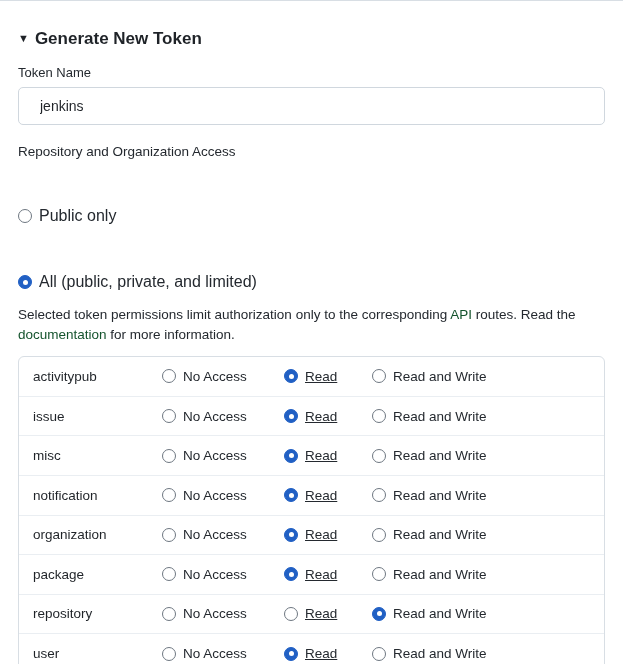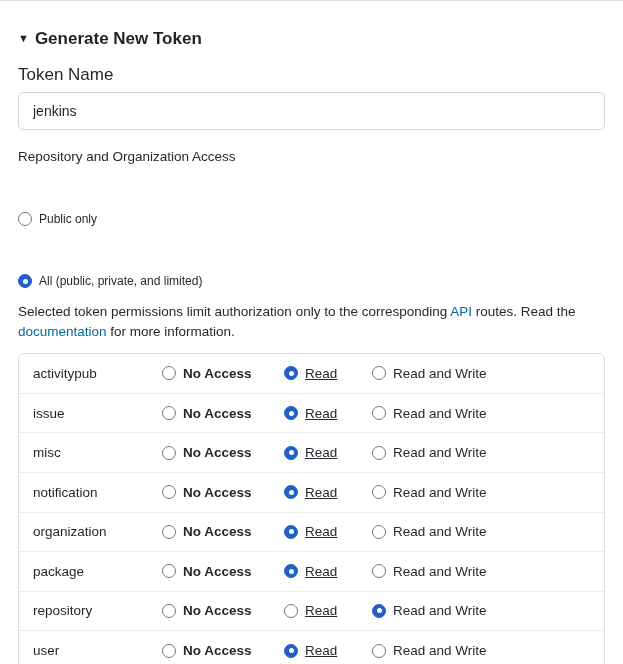--- a/index.html
+++ b/index.html
@@ -32,49 +32,49 @@
     align-items: center;
     gap: 6px;
   }
   .caret {
     font-size: 11px;
     line-height: 1;
     position: relative;
     top: -1px;
   }
   .field-label {
-    font-size: 17px;
+    font-size: 13px;
     color: #24292f;
     margin-bottom: 7px;
     margin-top: 10px;
   }
   .text-input {
     box-sizing: border-box;
     width: 100%;
     height: 38px;
     border: 1px solid #d0d7de;
     border-radius: 5px;
-    padding: 0 14px;
+    padding: 0 21px;
     font-family: "Liberation Sans", sans-serif;
     font-size: 14px;
     color: #1f2328;
     background: #fff;
     outline: none;
   }
   .access-label {
     font-size: 13.5px;
     color: #24292f;
     margin: 19px 0 20px 0;
   }
   .radio-line {
     display: flex;
     align-items: center;
     gap: 7px;
     margin-bottom: 8px;
-    font-size: 12px;
+    font-size: 16px;
     margin-top: 48px;
   }
   .radio {
     box-sizing: border-box;
     width: 14px;
     height: 14px;
     border-radius: 50%;
     border: 1px solid #6e7781;
     background: #fff;
     flex: 0 0 auto;
@@ -96,21 +96,21 @@
     border-radius: 50%;
     background: #fff;
   }
   .note {
     font-size: 13.5px;
     line-height: 1.45;
     color: #24292f;
     margin: 14px 0 12px 0;
   }
   .note a {
-    color: #0369a1;
+    color: #14532d;
     text-decoration: none;
   }
   .perm-table {
     border: 1px solid #d8dee4;
     border-radius: 6px;
     overflow: hidden;
   }
   .perm-row {
     display: flex;
     align-items: center;
@@ -125,21 +125,21 @@
     width: 143px;
     padding-left: 14px;
     box-sizing: border-box;
     color: #1f2328;
   }
   .opt {
     display: flex;
     align-items: center;
     gap: 7px;
   }
-  .opt.noaccess { width: 122px; font-weight: bold; }
+  .opt.noaccess { width: 122px; }
   .opt.read { width: 88px; text-decoration: underline; }
   .opt.readwrite { width: 160px; }
   .generate-btn {
     margin-top: 18px;
     display: inline-block;
     background: #d946ef;
     border: 1px solid #3a76b4;
     color: #fff;
     font-size: 14px;
     font-family: "Liberation Sans", sans-serif;

